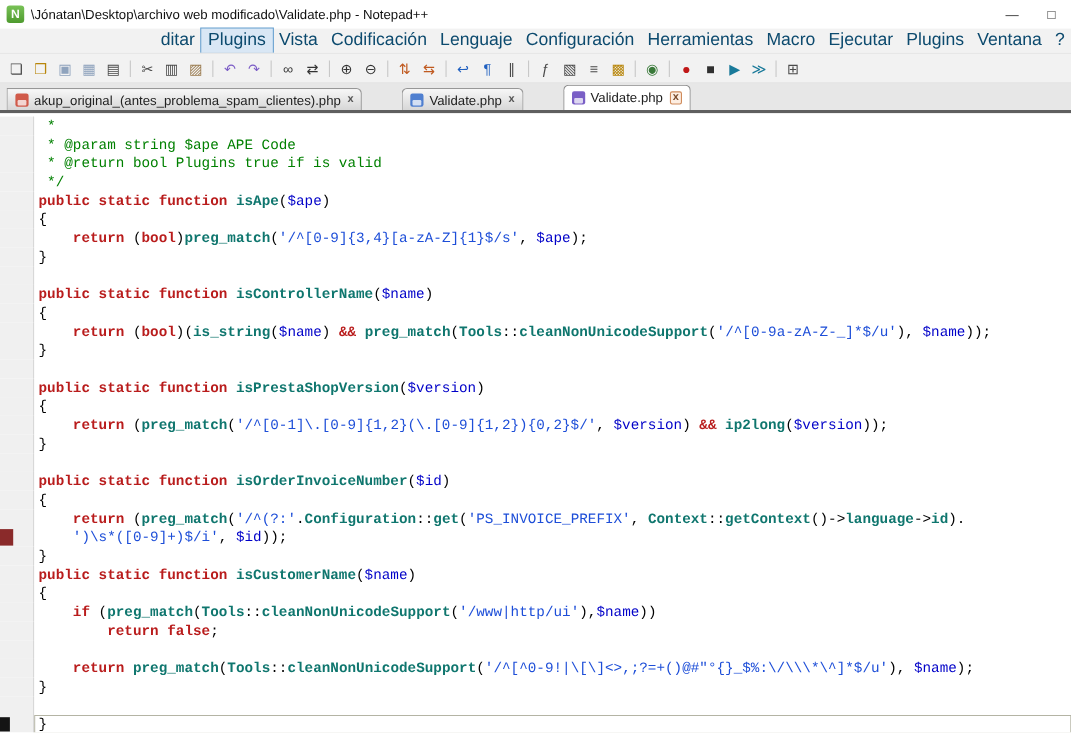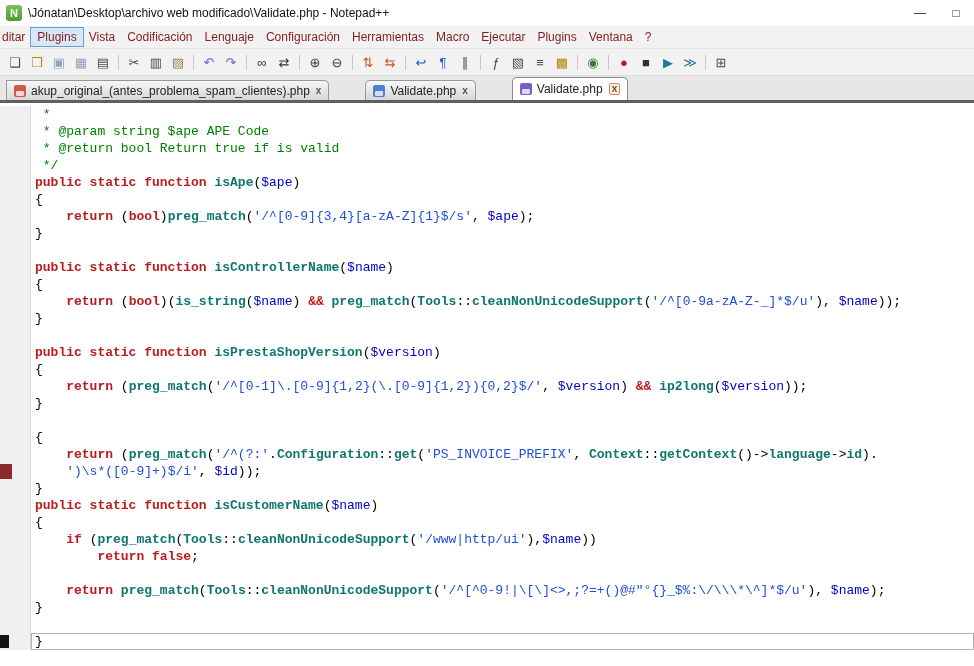--- a/index.html
+++ b/index.html
@@ -11,21 +11,21 @@
 
   
   .titlebar{height:26px;flex:none;display:flex;align-items:center;background:#ffffff;padding-left:6px;}
   .app-icon{width:16px;height:16px;flex:none;border-radius:3px;background:linear-gradient(#79c257,#4e9a2e);
     color:#fff;font-size:11px;font-weight:bold;display:flex;align-items:center;justify-content:center;}
   .title-text{font-size:12px;color:#111;margin-left:6px;flex:1;white-space:nowrap;overflow:hidden;}
   .win-btn{width:36px;height:26px;flex:none;display:flex;align-items:center;justify-content:center;
     font-size:12px;color:#333;}
 
   
-  .menubar{height:22px;flex:none;display:flex;align-items:center;background:#f2f2f2;font-size:12px;color:#7f1d1d;}
+  .menubar{height:22px;flex:none;display:flex;align-items:center;background:#f2f2f2;font-size:16px;color:#0c4a6e;justify-content:flex-end;}
   .menu-item{padding:2px 6px;white-space:nowrap;}
   .menu-item:first-child{padding-left:2px;}
   .menu-item.active{background:#d9e7f5;outline:1px solid #66a0d0;}
 
   
   .toolbar{height:26px;flex:none;display:flex;align-items:center;background:#f2f2f2;
     border-top:1px solid #e6e6e6;border-bottom:1px solid #dcdcdc;padding-left:4px;}
   .tb-btn{width:20px;height:20px;margin:0 1px;border-radius:3px;display:flex;align-items:center;
     justify-content:center;font-size:13px;line-height:1;}
   .tb-sep{width:1px;height:15px;background:#c8c8c8;margin:0 4px;flex:none;}
@@ -156,21 +156,21 @@
         <div class="line">
           <div class="line-margin"></div>
           <div class="line-code"><span class="tok-com"> *</span></div>
         </div>
         <div class="line">
           <div class="line-margin"></div>
           <div class="line-code"><span class="tok-com"> * @param string $ape APE Code</span></div>
         </div>
         <div class="line">
           <div class="line-margin"></div>
-          <div class="line-code"><span class="tok-com"> * @return bool Return true if is valid</span></div>
+          <div class="line-code"><span class="tok-com"> * @return bool Plugins true if is valid</span></div>
         </div>
         <div class="line">
           <div class="line-margin"></div>
           <div class="line-code"><span class="tok-com"> */</span></div>
         </div>
         <div class="line">
           <div class="line-margin"></div>
           <div class="line-code"><span class="tok-kw">public static function </span><span class="tok-fn">isApe</span><span class="tok-pln">(</span><span class="tok-var">$ape</span><span class="tok-pln">)</span></div>
         </div>
         <div class="line">
@@ -221,20 +221,24 @@
           <div class="line-margin"></div>
           <div class="line-code"><span class="tok-pln">    </span><span class="tok-kw">return</span><span class="tok-pln"> (</span><span class="tok-fn">preg_match</span><span class="tok-pln">(</span><span class="tok-str">'/^[0-1]\.[0-9]{1,2}(\.[0-9]{1,2}){0,2}$/'</span><span class="tok-pln">, </span><span class="tok-var">$version</span><span class="tok-pln">) </span><span class="tok-kw">&amp;&amp; </span><span class="tok-fn">ip2long</span><span class="tok-pln">(</span><span class="tok-var">$version</span><span class="tok-pln">));</span></div>
         </div>
         <div class="line">
           <div class="line-margin"></div>
           <div class="line-code"><span class="tok-pln">}</span></div>
         </div>
         <div class="line">
           <div class="line-margin"></div>
           <div class="line-code"></div>
+        </div>
+        <div class="line">
+          <div class="line-margin"></div>
+          <div class="line-code"><span class="tok-kw">public static function </span><span class="tok-fn">isOrderInvoiceNumber</span><span class="tok-pln">(</span><span class="tok-var">$id</span><span class="tok-pln">)</span></div>
         </div>
         <div class="line">
           <div class="line-margin"></div>
           <div class="line-code"><span class="tok-pln">{</span></div>
         </div>
         <div class="line">
           <div class="line-margin"></div>
           <div class="line-code"><span class="tok-pln">    </span><span class="tok-kw">return</span><span class="tok-pln"> (</span><span class="tok-fn">preg_match</span><span class="tok-pln">(</span><span class="tok-str">'/^(?:'</span><span class="tok-pln">.</span><span class="tok-fn">Configuration</span><span class="tok-pln">::</span><span class="tok-fn">get</span><span class="tok-pln">(</span><span class="tok-str">'PS_INVOICE_PREFIX'</span><span class="tok-pln">, </span><span class="tok-fn">Context</span><span class="tok-pln">::</span><span class="tok-fn">getContext</span><span class="tok-pln">()-&gt;</span><span class="tok-fn">language</span><span class="tok-pln">-&gt;</span><span class="tok-fn">id</span><span class="tok-pln">).</span></div>
         </div>
         <div class="line">

